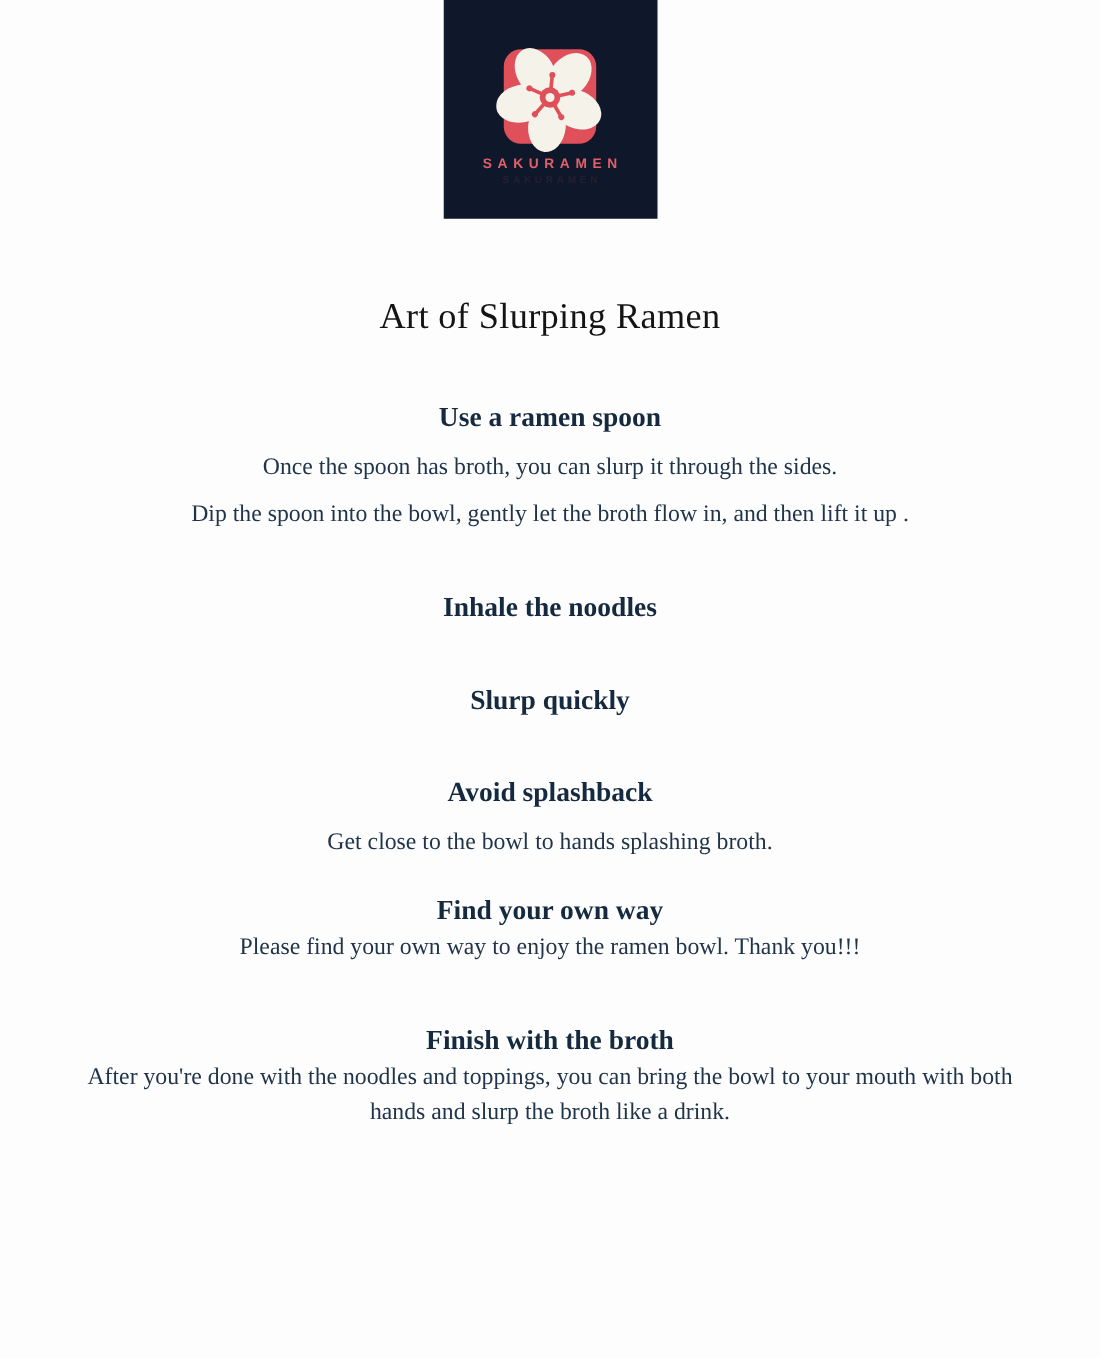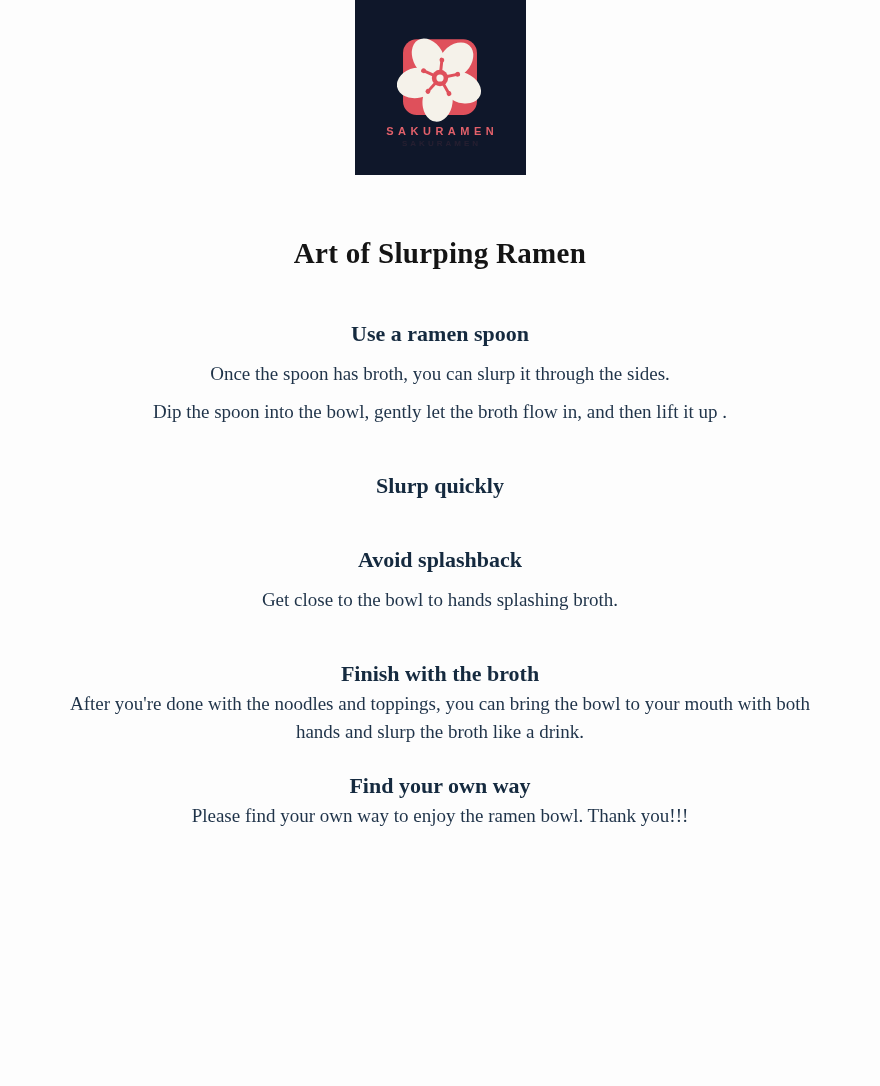--- a/index.html
+++ b/index.html
@@ -49,21 +49,21 @@
     opacity: 0.10;
     white-space: nowrap;
   }
 
   
   .page-title {
     margin: 60px 0 0 0;
     text-align: center;
     font-size: 29px;
     line-height: 36px;
-    font-weight: 700;
+    font-weight: 400;
     color: #141414;
     letter-spacing: 0.3px;
   }
 
   
   .content { width: 780px; margin: 0 auto; }
   .section { margin-top: 46px; text-align: center; }
   .section.first { margin-top: 49px; }
   .section.last { margin-top: 26px; }
   .section h2 {
@@ -127,34 +127,35 @@
 
 <div class="content">
 
   <div class="section first">
     <h2>Use a ramen spoon</h2>
     <p>Once the spoon has broth, you can slurp it through the sides.</p>
     <p>Dip the spoon into the bowl, gently let the broth flow in, and then lift it up .</p>
   </div>
 
   <div class="section">
+    <h2>Inhale the noodles</h2>
   </div>
 
   <div class="section">
     <h2>Slurp quickly</h2>
   </div>
 
   <div class="section">
     <h2>Avoid splashback</h2>
     <p>Get close to the bowl to hands splashing broth.</p>
   </div>
 
+  <div class="section tight last">
+    <h2>Find your own way</h2>
+    <p>Please find your own way to enjoy the ramen bowl. Thank you!!!</p>
+  </div>
+
   <div class="section tight">
     <h2>Finish with the broth</h2>
     <p>After you're done with the noodles and toppings, you can bring the bowl to your mouth with both hands and slurp the broth like a drink.</p>
   </div>
 
-  <div class="section tight last">
-    <h2>Find your own way</h2>
-    <p>Please find your own way to enjoy the ramen bowl. Thank you!!!</p>
-  </div>
-
 </div>
 
 </body></html>

